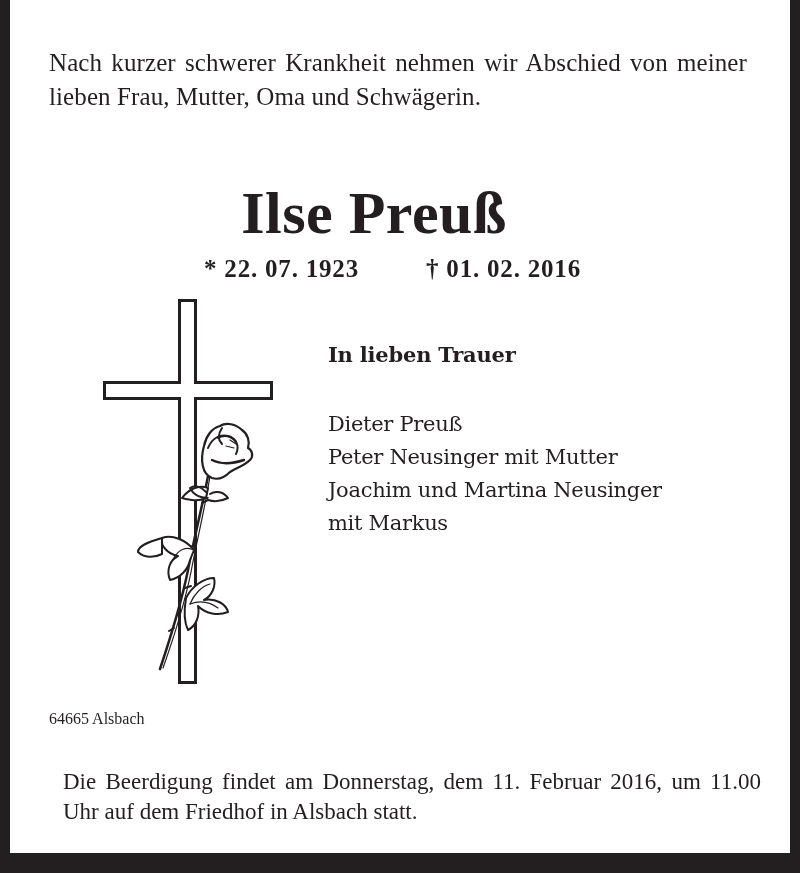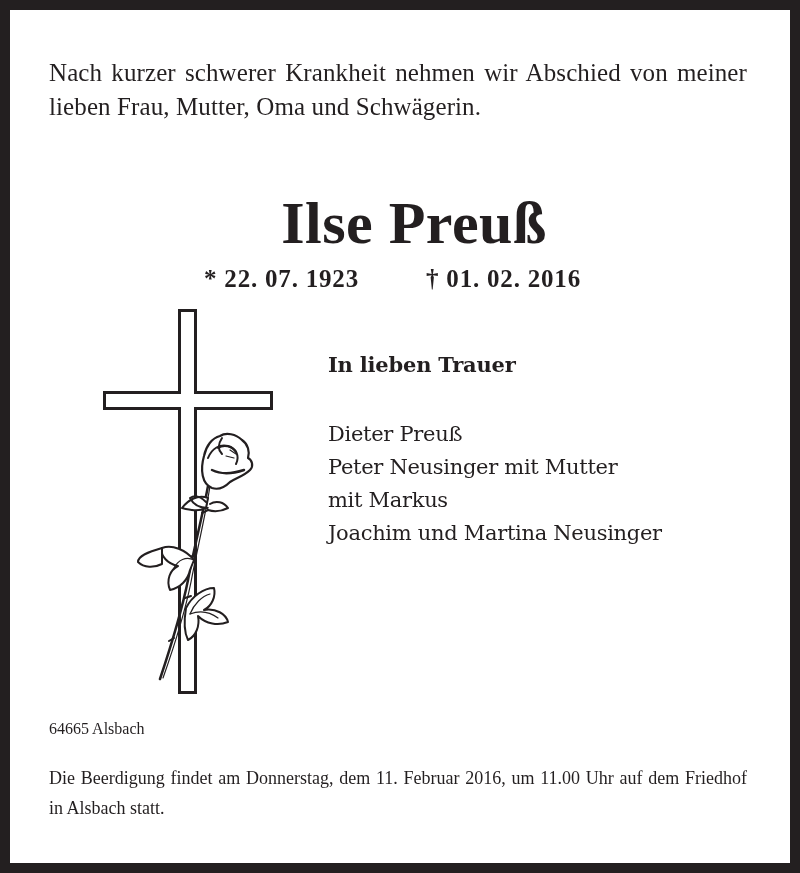--- a/index.html
+++ b/index.html
@@ -6,21 +6,21 @@
   body {
     width: 800px; height: 873px;
     background: #231f20;
     position: relative;
     overflow: hidden;
     font-family: "Liberation Serif", "DejaVu Serif", serif;
     color: #231f20;
   }
   .sheet {
     position: absolute;
-    left: 10px; top: 10px;
+    left: 10px; top: 0;
     width: 780px; height: 853px;
     background: #ffffff;
   }
   .intro {
     position: absolute;
     left: 39px; top: 46px;
     width: 698px;
     font-size: 25px;
     line-height: 33.5px;
     text-align: justify;
@@ -33,21 +33,20 @@
     position: absolute;
     left: 0; top: 178px;
     width: 728px;
     text-align: center;
     font-size: 60px;
     font-weight: bold;
     line-height: 70px;
     margin: 0;
     font-family: "Liberation Serif", serif;
     letter-spacing: 0.5px;
-    padding-left: 40px;
   }
   .dates {
     position: absolute;
     top: 254px;
     left: 0; width: 780px;
     font-size: 25px;
     font-weight: bold;
     line-height: 30px;
     font-family: "Liberation Serif", serif;
   }
@@ -85,25 +84,25 @@
     position: absolute;
     left: 39px; top: 702px;
     font-size: 16px;
     line-height: 33px;
     margin: 0;
   }
   .funeral {
     position: absolute;
     left: 39px; top: 753px;
     width: 698px;
-    font-size: 18px;
+    font-size: 23px;
     line-height: 30px;
     text-align: justify;
     text-align-last: left;
-    margin: 0;
+    margin: 14px;
   }
 </style>
 </head>
 <body>
 
 <div class="sheet">
 
   <p class="intro">Nach kurzer schwerer Krankheit nehmen wir Abschied von meiner lieben Frau, Mutter, Oma und Schwägerin.</p>
 
   <h1 class="name">Ilse Preuß</h1>
@@ -147,22 +146,22 @@
         <path d="M100 316 C104 306, 112 298, 120 296" fill="none" stroke-width="1.2"></path>
       </g>
     </svg>
   </div>
 
   <div class="mourners">
     <p class="heading">In lieben Trauer</p>
     <ul class="list">
       <li>Dieter Preuß</li>
       <li>Peter Neusinger mit Mutter</li>
+      <li>Joachim und Martina Neusinger</li>
       <li>mit Markus</li>
-      <li>Joachim und Martina Neusinger</li>
     </ul>
   </div>
 
   <p class="place">64665 Alsbach</p>
 
   <p class="funeral">Die Beerdigung findet am Donnerstag, dem 11. Februar 2016, um 11.00 Uhr auf dem Friedhof in Alsbach statt.</p>
 
 </div>
 
 </body></html>

